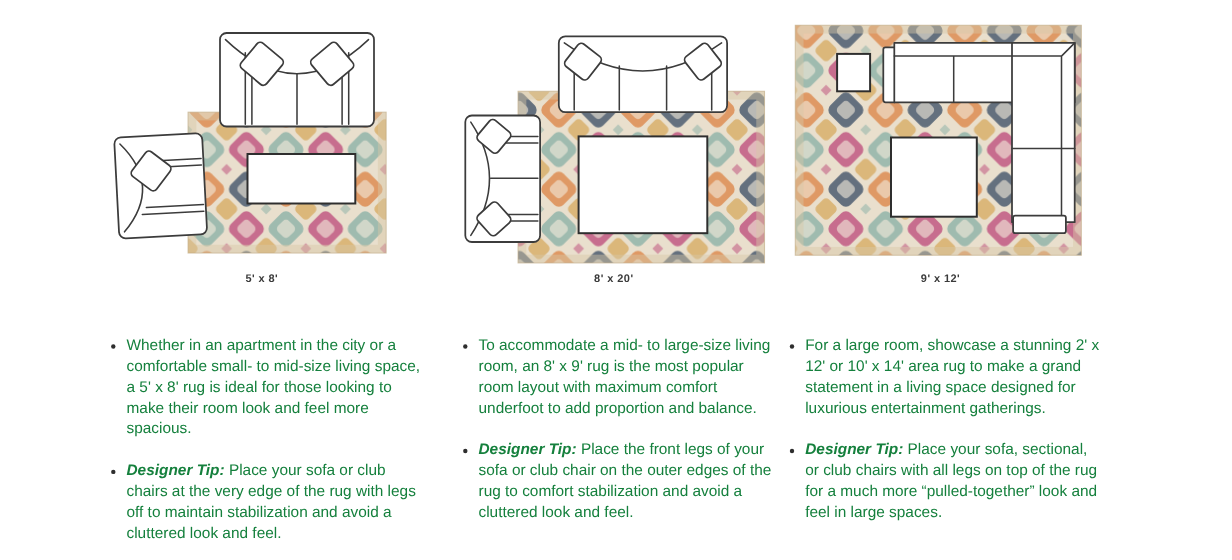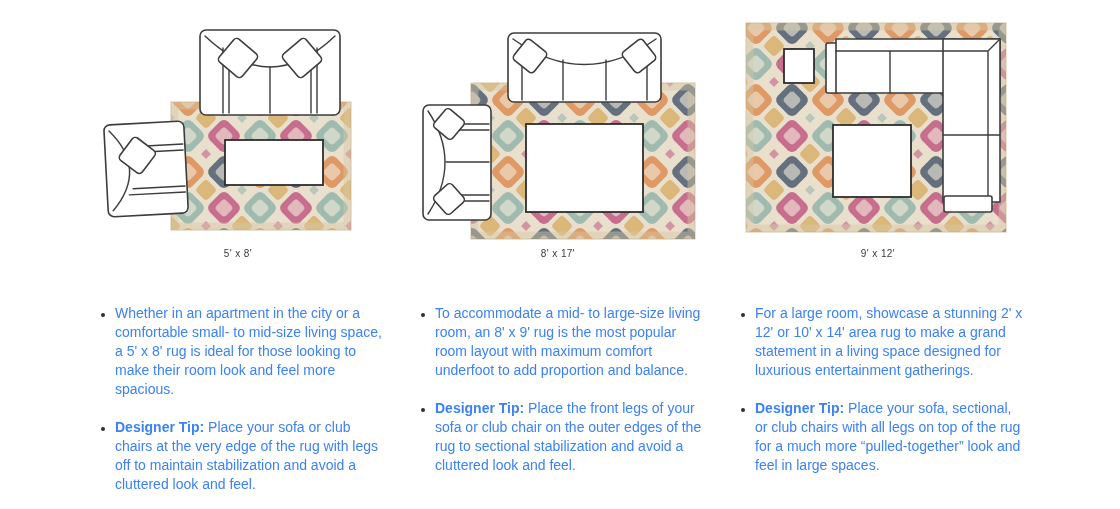--- a/index.html
+++ b/index.html
@@ -3,34 +3,34 @@
 <meta charset="utf-8">
 <style>
   html,body{margin:0;padding:0;background:#ffffff;}
   .canvas{
     position:relative;width:1120px;height:509px;background:#ffffff;
     font-family:"Liberation Sans",sans-serif;overflow:hidden;
   }
   .col{position:absolute;top:10px;width:288px;}
   .col1{left:98px;}
   .col2{left:418px;}
-  .col3{left:738px;}
+  .col3{left:715px;}
   figure{margin:0;position:relative;width:280px;height:248px;}
   svg.diagram{display:block;}
   figcaption{
     position:absolute;top:238px;left:0;width:100%;text-align:center;
-    font-size:10px;font-weight:normal;color:#3a3a3a;letter-spacing:.4px;
+    font-size:10px;font-weight:bold;color:#3a3a3a;letter-spacing:.4px;
   }
   ul.notes{
     margin:46px 0 0 0;padding:0 0 0 17px;
-    color:#3b82f6;font-size:14px;line-height:19px;
+    color:#15803d;font-size:14px;line-height:19px;
   }
   ul.notes li{margin-bottom:19px;}
   ul.notes li::marker{font-size:12px;color:#2e2e2e;}
-  .b{font-weight:bold;}
+  .b{font-weight:bold;font-style:italic;}
   
   .furn{fill:#ffffff;stroke:#3c3c3c;stroke-width:1.6;stroke-linejoin:round;}
   .fline{fill:none;stroke:#3c3c3c;stroke-width:1.4;stroke-linecap:round;}
   .ftable{fill:#ffffff;stroke:#2e2e2e;stroke-width:1.8;}
   .rug-border{fill:none;stroke:#d8c7a6;stroke-width:7;opacity:.45;}
   .rug-edge{fill:none;stroke:#c8b592;stroke-width:1;opacity:.8;}
 </style>
 </head>
 <body>
 
@@ -125,25 +125,25 @@
         </g>
 
         <g>
           <rect class="furn" x="5" y="95" width="68" height="115" rx="6"></rect>
           <path class="fline" d="M10,101 Q44,152 10,204"></path>
           <path class="fline" d="M24,114 H71 M29,120 H71 M29,185 H71 M24,191 H71 M28,152 H71"></path>
           <rect class="furn" x="-12" y="-12" width="24" height="24" rx="4" transform="translate(31 114) rotate(40)"></rect>
           <rect class="furn" x="-12" y="-12" width="24" height="24" rx="4" transform="translate(31 189) rotate(48)"></rect>
         </g>
       </svg>
-      <figcaption>8' x 17'</figcaption>
+      <figcaption>8' x 20'</figcaption>
     </figure>
     <ul class="notes">
       <li><span>To accommodate a mid- to large-size living room, an 8' x 9' rug is the most popular room layout with maximum comfort underfoot to add proportion and balance.</span></li>
-      <li><span class="b">Designer Tip:</span><span> Place the front legs of your sofa or club chair on the outer edges of the rug to sectional stabilization and avoid a cluttered look and feel.</span></li>
+      <li><span class="b">Designer Tip:</span><span> Place the front legs of your sofa or club chair on the outer edges of the rug to comfort stabilization and avoid a cluttered look and feel.</span></li>
     </ul>
   </section>
 
   <section class="col col3">
     <figure>
       <svg class="diagram" width="280" height="240" viewBox="0 0 280 240">
 
         <rect x="8" y="13" width="260" height="209" fill="url(#rugPat)"></rect>
         <rect class="rug-border" x="12" y="17" width="252" height="201"></rect>
         <rect class="rug-edge" x="8" y="13" width="260" height="209"></rect>

